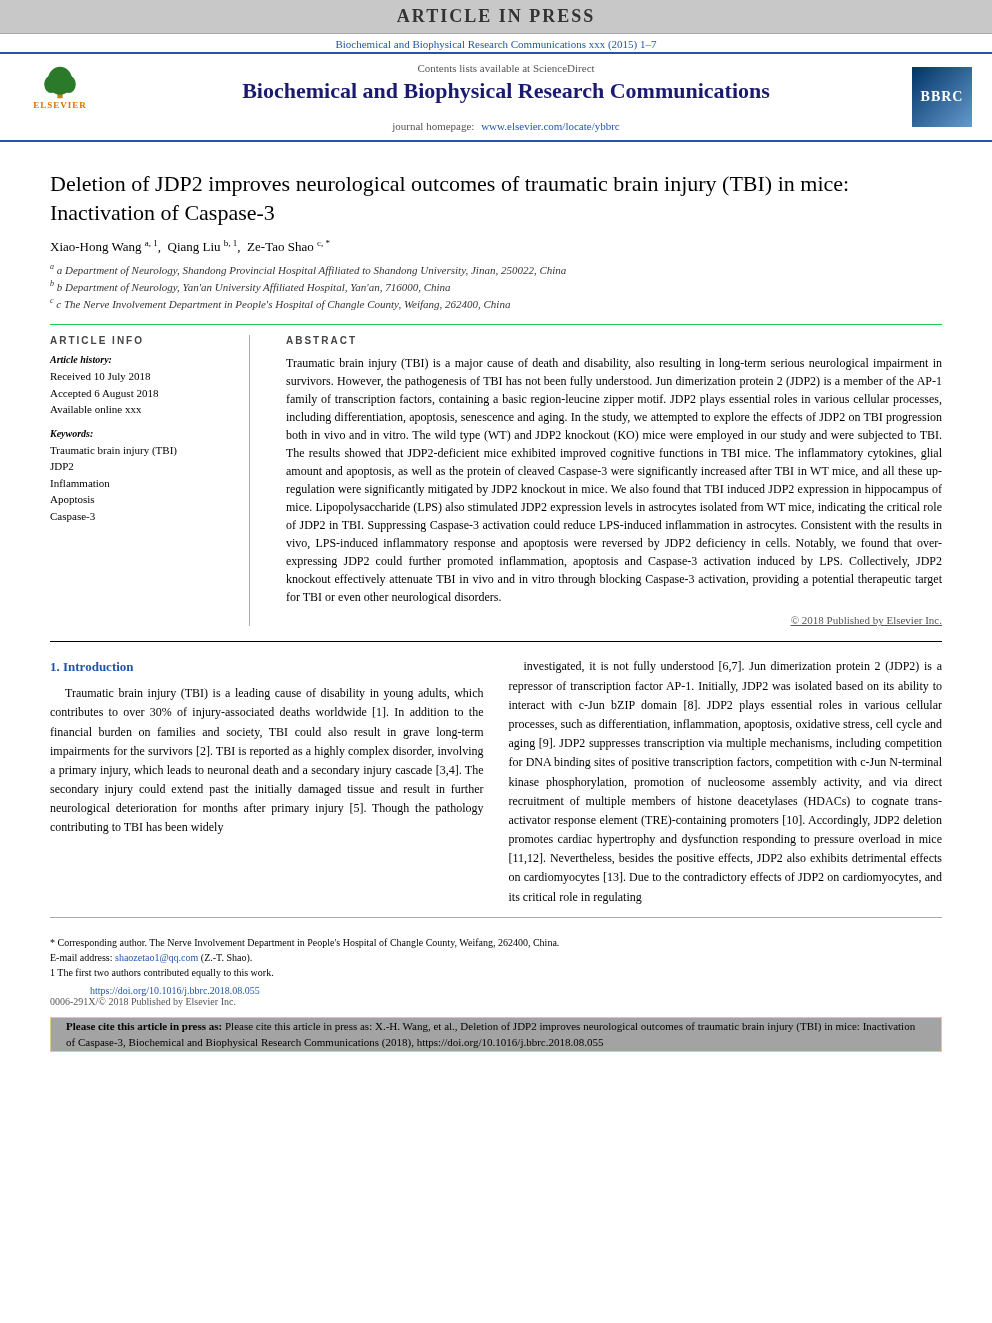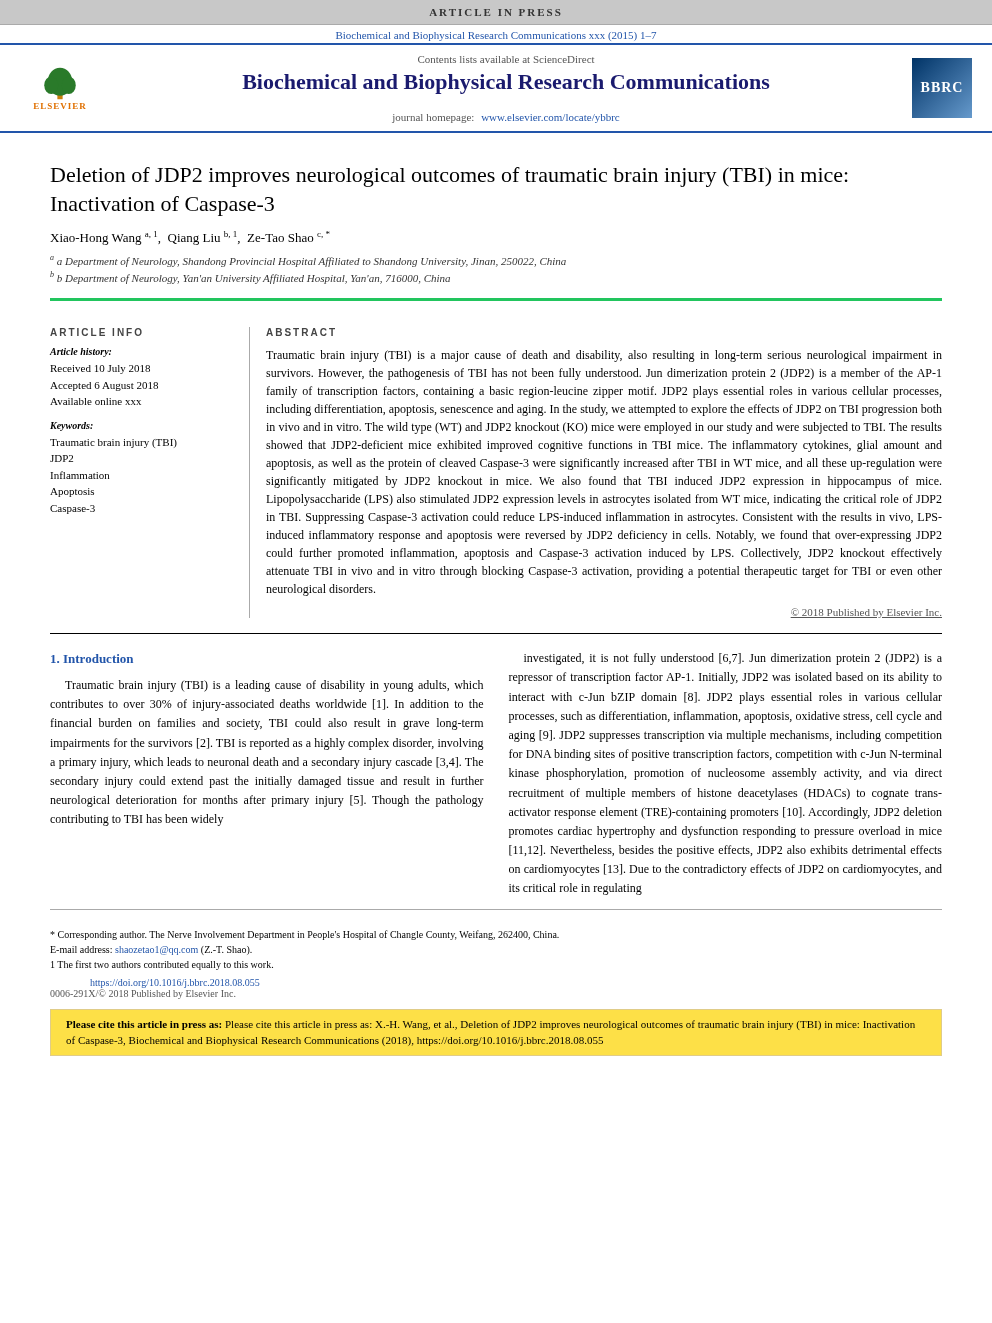--- a/index.html
+++ b/index.html
@@ -10,21 +10,21 @@
       font-family: "Times New Roman", Times, serif;
       font-size: 13px;
       color: #000;
     }
 
     
     .article-in-press-banner {
       background: #c8c8c8;
       text-align: center;
       padding: 6px 0;
-      font-size: 11px;
+      font-size: 18px;
       font-weight: bold;
       letter-spacing: 2px;
       color: #333;
       border-bottom: 1px solid #aaa;
     }
 
     
     .journal-ref-line {
       text-align: center;
       font-size: 11px;
@@ -38,21 +38,20 @@
       display: flex;
       align-items: stretch;
       border-bottom: 2px solid #2255aa;
       padding: 8px 10px;
     }
     .header-left {
       width: 100px;
       display: flex;
       flex-direction: column;
       align-items: center;
-      justify-content: center;
       font-family: Liberation Serif, serif;
     }
     .elsevier-logo {
       width: 80px;
       height: 50px;
       display: flex;
       flex-direction: column;
       align-items: center;
       justify-content: center;
     }
@@ -146,24 +145,24 @@
       margin-bottom: 12px;
       line-height: 1.5;
     }
     .affiliations sup {
       font-size: 8px;
     }
 
     
     .two-col {
       display: flex;
-      gap: 16px;
+      gap: 36px;
       margin-top: 10px;
-      border-top: 3px solid #22c55e;
-      padding-top: 26px;
+      border-top: 1px solid #22c55e;
+      padding-top: 10px;
     }
     .left-col {
       width: 200px;
       flex-shrink: 0;
       border-right: 1px solid #aaa;
       padding-right: 15px;
     }
     .right-col {
       flex: 1;
     }
@@ -267,23 +266,23 @@
       margin-top: 5px;
       padding-left: 40px;
     }
     .issn-line {
       font-size: 10px;
       color: #555;
     }
 
     
     .citation-footer {
-      background: #fde047;
+      background: #a3a3a3;
       border: 1px solid #e0cc88;
-      padding: 6px 15px;
+      padding: 0 15px;
       font-size: 11px;
       color: #000;
       margin-top: 10px;
       line-height: 1.5;
     }
     .citation-footer strong {
       font-weight: bold;
     }
   </style>
 </head>
@@ -330,20 +329,21 @@
     <sup>a, 1</sup>,&nbsp;
     <span>Qiang Liu</span>
     <sup>b, 1</sup>,&nbsp;
     <span>Ze-Tao Shao</span>
     <sup>c, *</sup>
   </div>
 
   <div class="affiliations">
     <div><sup>a</sup> <span>a Department of Neurology, Shandong Provincial Hospital Affiliated to Shandong University, Jinan, 250022, China</span></div>
     <div><sup>b</sup> <span>b Department of Neurology, Yan'an University Affiliated Hospital, Yan'an, 716000, China</span></div>
+    <div><sup>c</sup> <span>c The Nerve Involvement Department in People's Hospital of Changle County, Weifang, 262400, China</span></div>
   </div>
 
   <div class="two-col">
 
     <div class="left-col">
       <div class="article-info-heading">ARTICLE INFO</div>
 
       <div class="article-info-section">
         <div class="section-title">Article history:</div>
         <div class="section-content">Received 10 July 2018</div>

